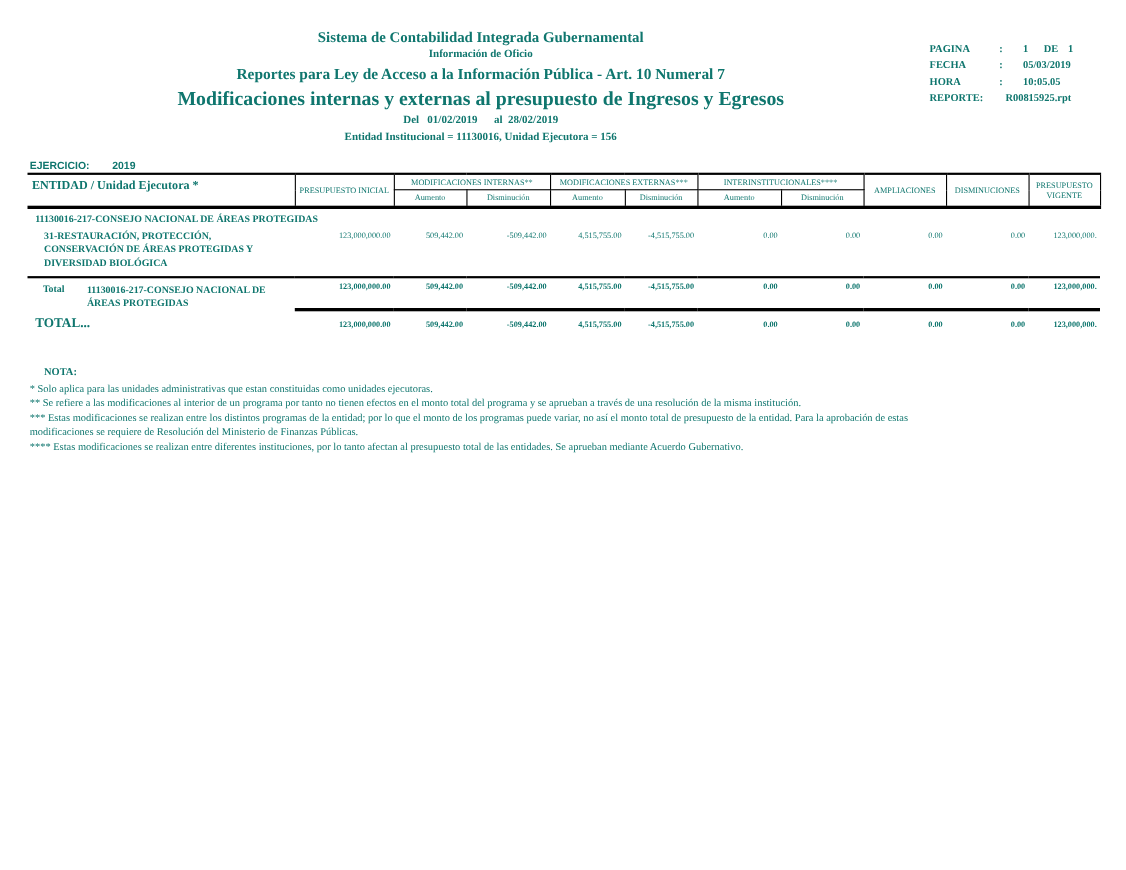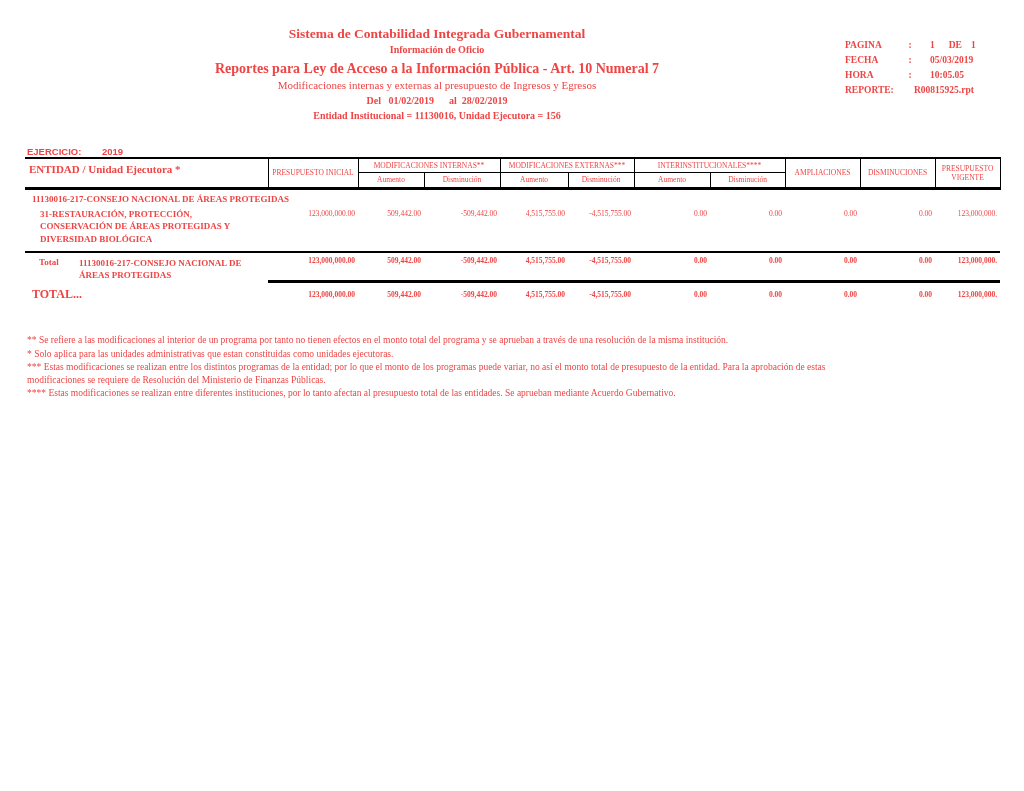--- a/index.html
+++ b/index.html
@@ -1,26 +1,26 @@
 <!DOCTYPE html>
 <html><head>
 <meta charset="utf-8">
 <style>
   * { margin:0; padding:0; box-sizing:border-box; }
   html,body { background:#ffffff; }
   .page {
     position:relative; width:1024px; height:791px; background:#ffffff;
-    font-family:"Liberation Serif", serif; color:#ef4444; overflow:hidden;
+    font-family:"Liberation Serif", serif; color:#0f766e; overflow:hidden;
   }
   
   .doc-header { position:absolute; top:26px; left:0; width:874px; text-align:center; }
   .t1 { font-size:13.5px; font-weight:bold; }
   .t2 { font-size:10px;  font-weight:bold; margin-top:2px; }
   .t3 { font-size:14px;  font-weight:bold; margin-top:6px; }
-  .t4 { font-size:11px;font-weight:normal; margin-top:2px; }
+  .t4 { font-size:18px;font-weight:bold; margin-top:2px; }
   .t5 { font-size:10px;  font-weight:bold; margin-top:8px; }
   .t6 { font-size:10px;  font-weight:bold; margin-top:4px; white-space:pre; }
   
   .meta { position:absolute; top:38px; left:845px; width:178px; font-size:9.5px; font-weight:bold; }
   .meta-row { display:flex; line-height:15px; }
   .ml { width:57px; }
   .mc { width:16px; text-align:center; }
   .mv { }
   .m-de { margin:0 9px 0 14px; }
   .m-val { margin-left:12px; }
@@ -178,19 +178,20 @@
         <td class="num b">0.00</td>
         <td class="num b">0.00</td>
         <td class="num b">0.00</td>
         <td class="num b">0.00</td>
         <td class="num b">123,000,000.</td>
       </tr>
     </tbody>
   </table>
 
   <div class="nota">
+    <div class="nota-title">NOTA:</div>
+    <div class="nota-line">* Solo aplica para las unidades administrativas que estan constituidas como unidades ejecutoras.</div>
     <div class="nota-line">** Se refiere a las modificaciones al interior de un programa por tanto no tienen efectos en el monto total del programa y se aprueban a través de una resolución de la misma institución.</div>
-    <div class="nota-line">* Solo aplica para las unidades administrativas que estan constituidas como unidades ejecutoras.</div>
     <div class="nota-line">*** Estas modificaciones se realizan entre los distintos programas de la entidad; por lo que el monto de los programas puede variar, no así el monto total de presupuesto de la entidad. Para la aprobación de estas modificaciones se requiere de Resolución del Ministerio de Finanzas Públicas.</div>
     <div class="nota-line">**** Estas modificaciones se realizan entre diferentes instituciones, por lo tanto afectan al presupuesto total de las entidades. Se aprueban mediante Acuerdo Gubernativo.</div>
   </div>
 
 </div>
 
 </body></html>

